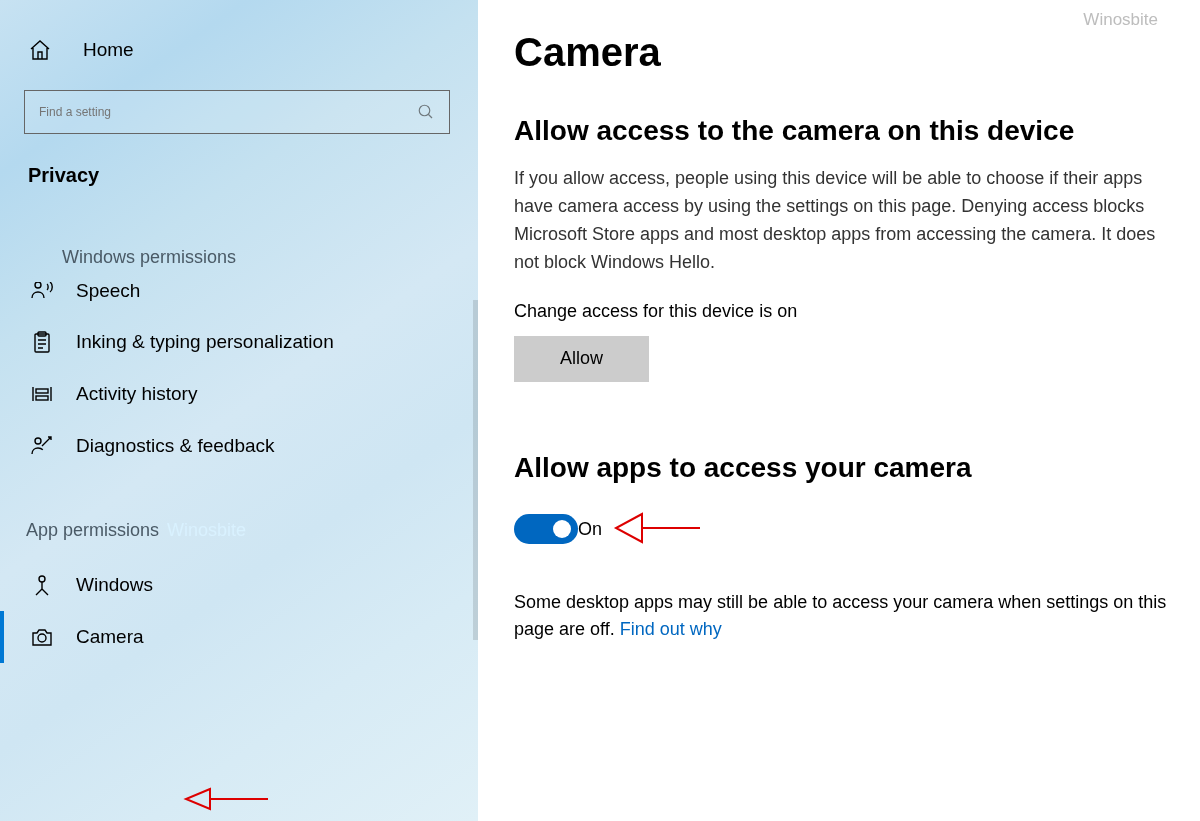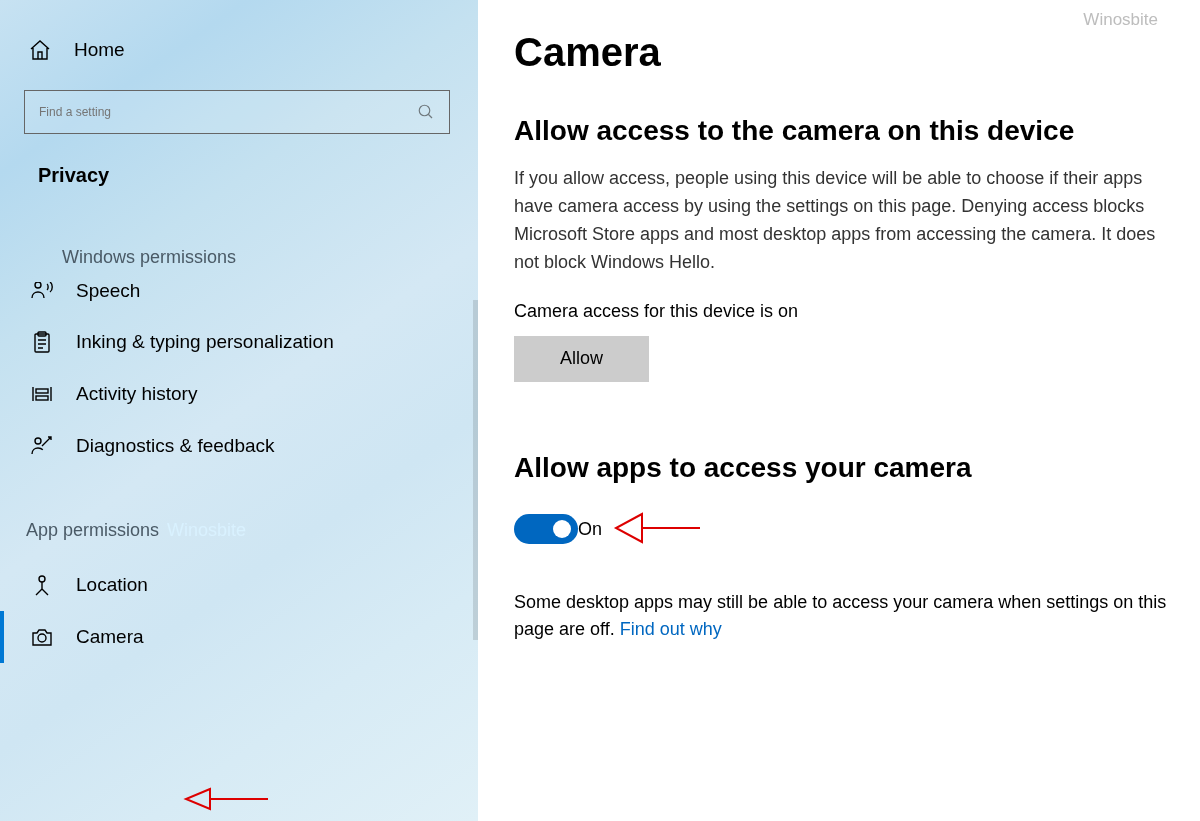--- a/index.html
+++ b/index.html
@@ -16,42 +16,42 @@
   .sidebar {
     width: 478px;
     height: 821px;
     background: linear-gradient(145deg,#c7e2f2 0%,#b4d9ef 15%,#c4e1f0 30%,#d4e8f4 50%,#cfe6f3 65%,#d7ebf5 80%,#e0f0f7 100%);
     padding-top: 32px;
     position: relative;
   }
   .home-row {
     display: flex; align-items: center;
     padding: 6px 0 6px 28px;
-    gap: 22px;
+    gap: 31px;
     font-size: 19px;
     margin-bottom: 22px;
   }
   .home-row .icon { width: 24px; height: 24px; flex-shrink: 0; }
   .search-wrap { padding: 0 24px 0 24px; margin-bottom: 30px; }
   .search {
     width: 426px; height: 44px;
     border: 1px solid #666;
     background: rgba(255,255,255,0.12);
     display: flex; align-items: center; justify-content: space-between;
     padding: 0 14px;
   }
   .search input {
     border: none; background: transparent; outline: none;
     font-size: 12px; color: #444; width: 100%;
     font-family: inherit;
   }
   .search .mag { width: 18px; height: 18px; opacity: 0.6; flex-shrink:0; }
   .section-title {
     font-size: 20px; font-weight: 600;
-    padding-left: 38px;
+    padding-left: 28px;
     margin-bottom: 60px;
   }
   .group-label {
     font-size: 18px; color: #4a5a66;
     padding-left: 26px;
     margin-bottom: 20px;
     margin-left: 36px;
   }
   .group2-label{
     font-size:18px;color:#4a5a66;padding-left:26px;margin-top:48px;margin-bottom:18px;
@@ -155,21 +155,21 @@
 
   <div class="group2-label">
     <span>App permissions</span><span class="watermark-inline">Winosbite</span>
   </div>
 
   <div class="nav-item">
     <svg class="icon" viewBox="0 0 24 24" stroke-width="1.4">
       <circle cx="12" cy="6" r="3"></circle>
         <path d="M12 9v7M6 22l6-6 6 6"></path>
     </svg>
-    <span>Location</span>
+    <span>Windows</span>
   </div>
 
   <div class="nav-item selected">
     <svg class="icon" viewBox="0 0 24 24" stroke-width="1.4">
       <path d="M3 8h4l2-3h6l2 3h4v12H3z"></path>
         <circle cx="12" cy="13" r="4"></circle>
     </svg>
     <span>Camera</span>
   </div>
 
@@ -182,21 +182,21 @@
   </div>
 </div>
 
 <div class="main">
   <div class="watermark-tr">Winosbite</div>
 
   <h1 class="page-title">Camera</h1>
 
   <h2 class="sub">Allow access to the camera on this device</h2>
   <p class="body">If you allow access, people using this device will be able to choose if their apps have camera access by using the settings on this page. Denying access blocks Microsoft Store apps and most desktop apps from accessing the camera. It does not block Windows Hello.</p>
-  <div class="status-line">Camera access for this device is on</div>
+  <div class="status-line">Change access for this device is on</div>
   <button class="btn">Allow</button>
 
   <div class="block2">
     <h2 class="sub">Allow apps to access your camera</h2>
 
     <div class="toggle-row">
       <div class="toggle">
         <div class="knob"></div>
       </div>
       <span class="toggle-label">On</span>

